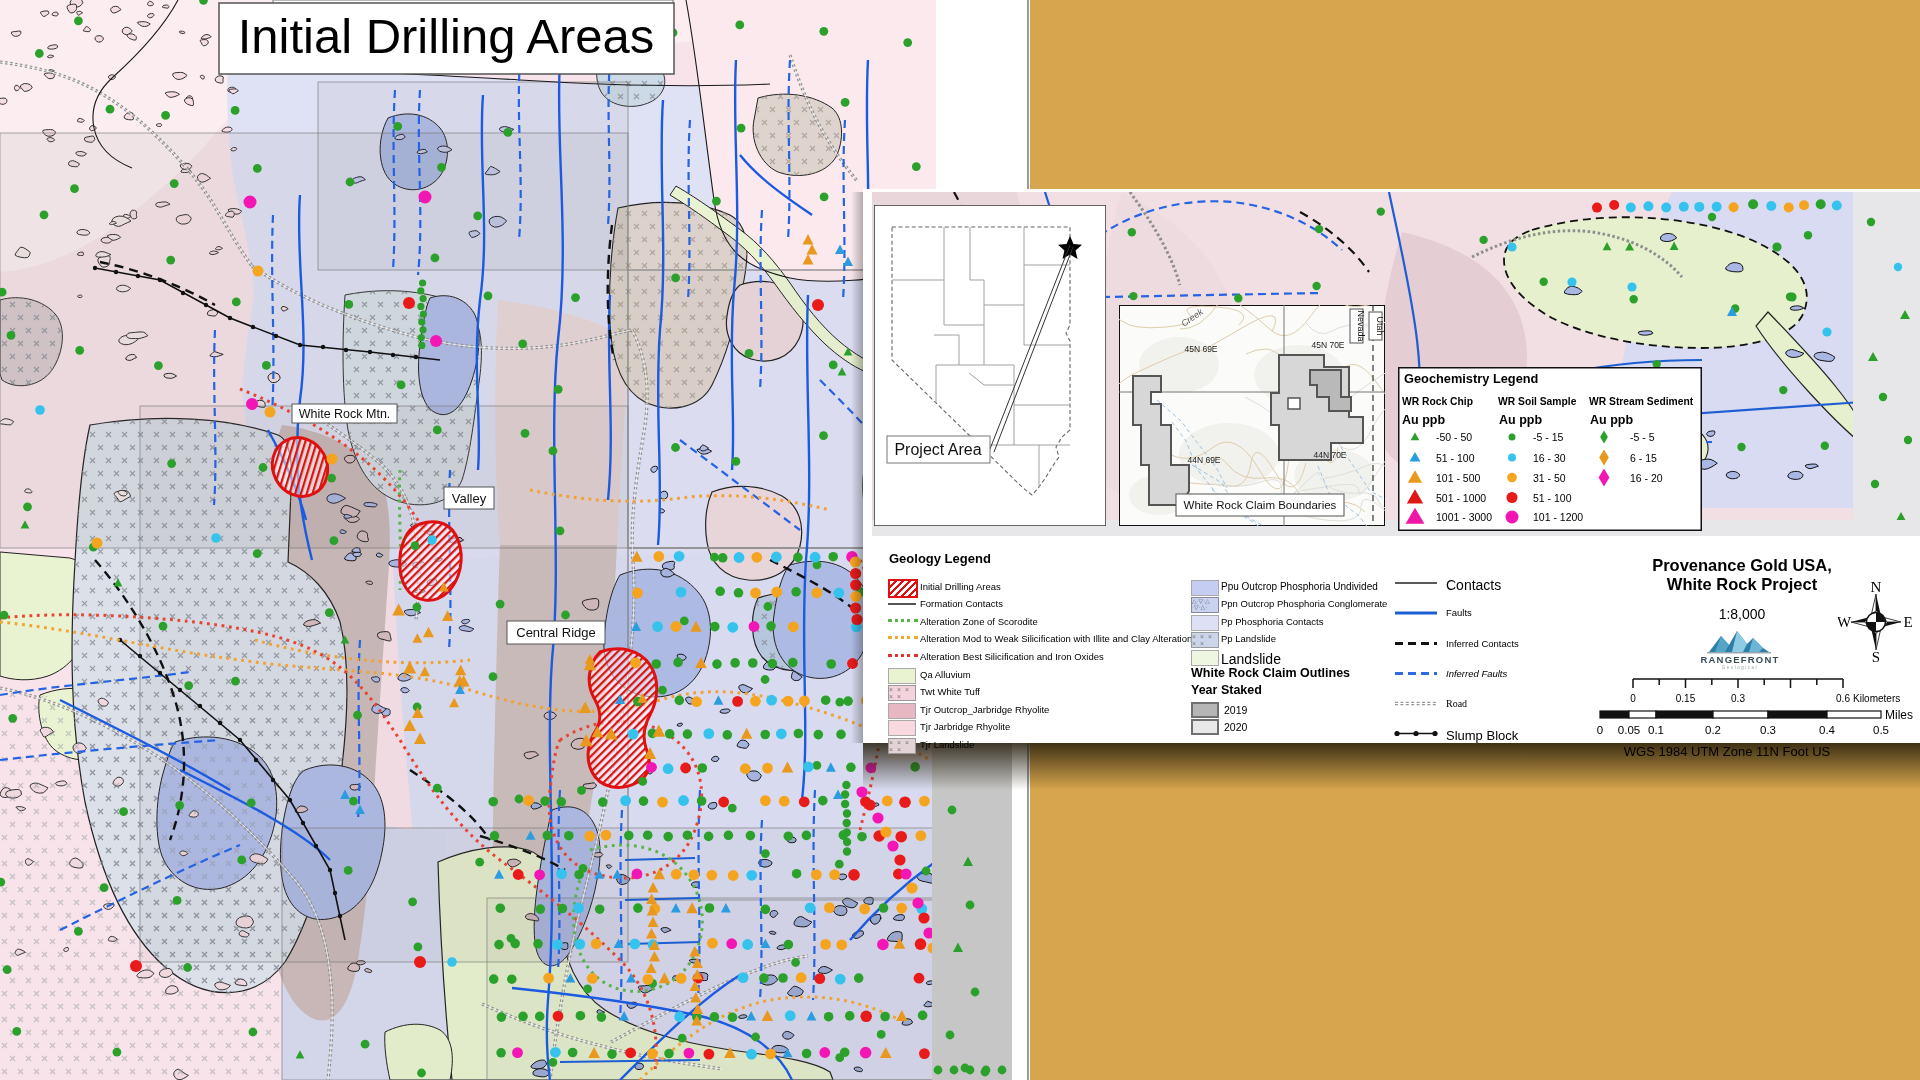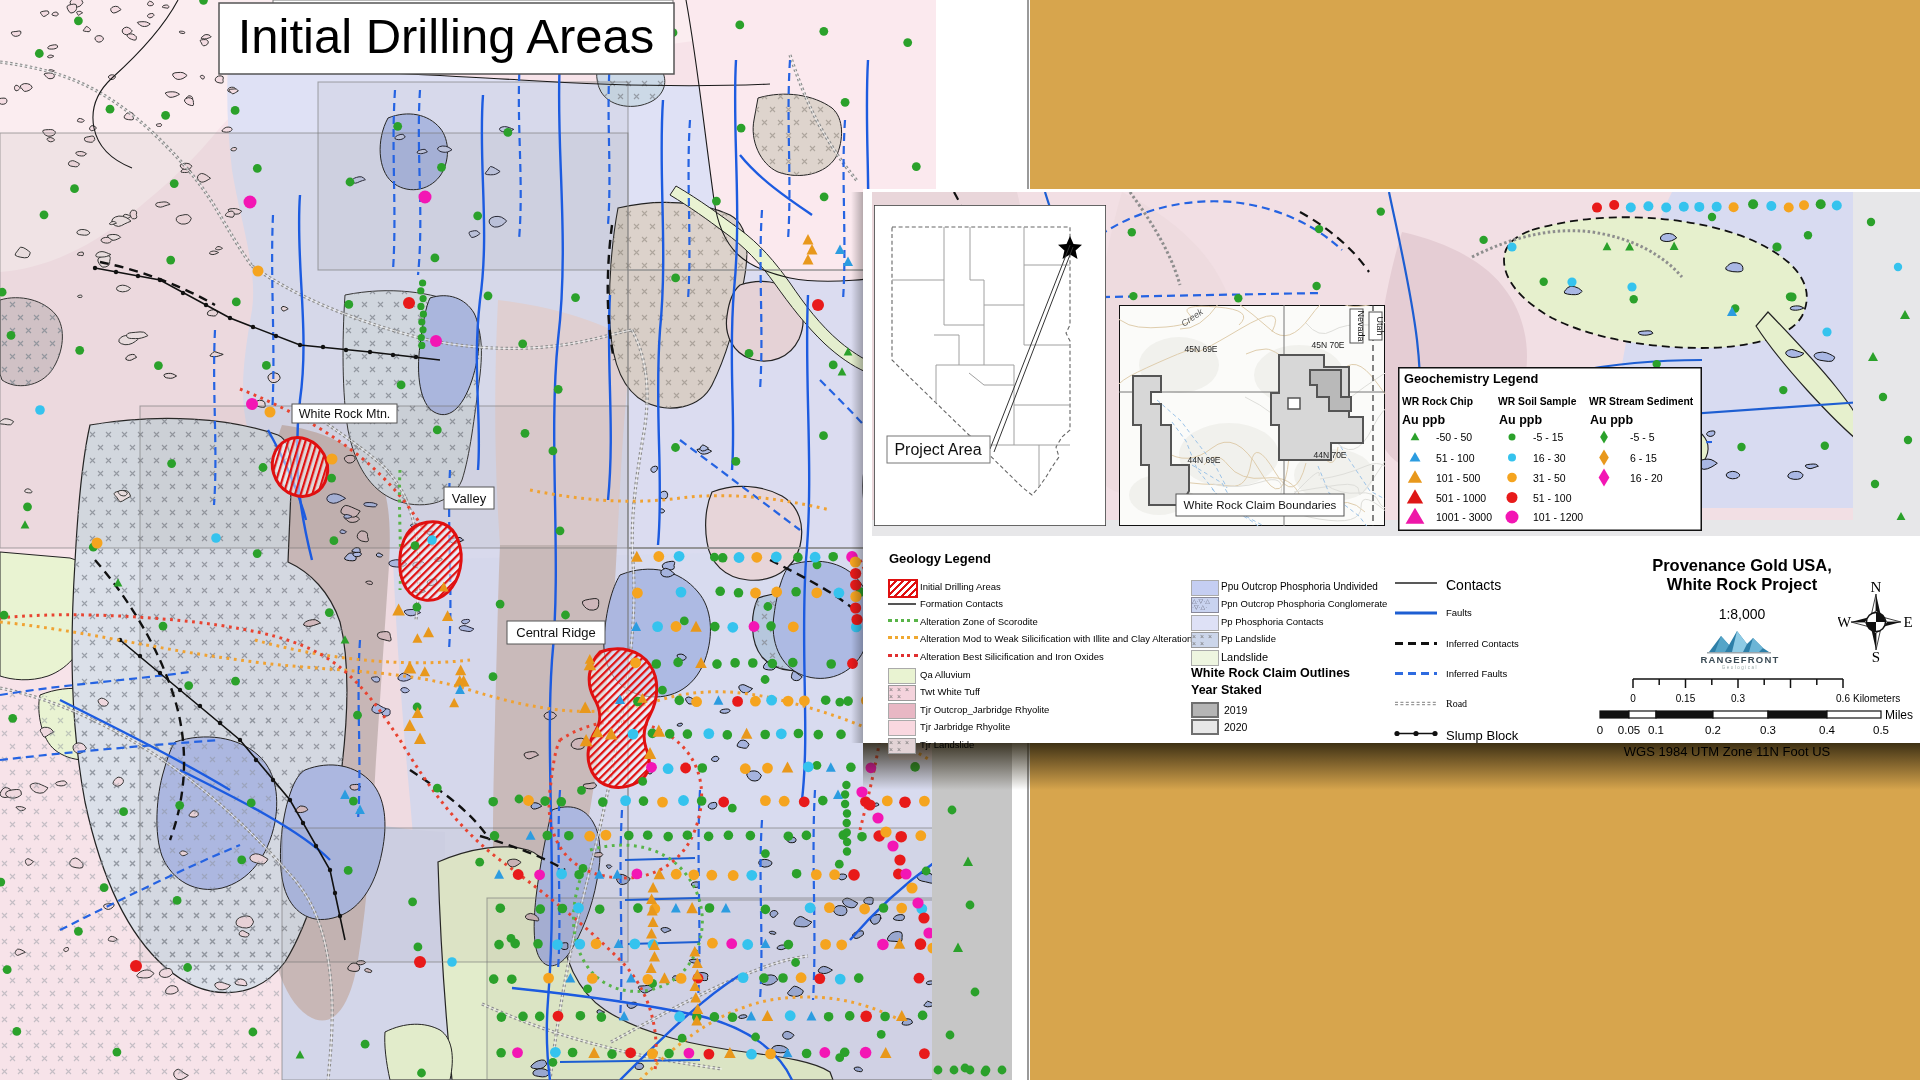--- a/index.html
+++ b/index.html
@@ -1224,31 +1224,31 @@
 <div style="position:absolute;left:57px;top:190.9px;font-size:9.5px;text-align:right;">Tjr Landslide</div>
 <div style="position:absolute;left:328px;top:31.5px;width:26px;height:14px;background:#c5cef2;border:1px solid #aaa;"></div>
 <div style="position:absolute;left:358px;top:32.5px;font-size:10px;">Ppu Outcrop Phosphoria Undivided</div>
 <div style="position:absolute;left:328px;top:49.1px;width:26px;height:14px;background:#c9d3f0;border:1px solid #889;color:#667;font-size:6px;line-height:6px;overflow:hidden;">△·▽·△<br>·▽·△·</div>
 <div style="position:absolute;left:358px;top:50.1px;font-size:9.5px;">Ppn Outcrop Phosphoria Conglomerate</div>
 <div style="position:absolute;left:328px;top:66.7px;width:26px;height:14px;background:#dee1f6;border:1px solid #aaa;"></div>
 <div style="position:absolute;left:358px;top:67.7px;font-size:9.5px;">Pp Phosphoria Contacts</div>
 <div style="position:absolute;left:328px;top:84.30000000000001px;width:26px;height:14px;background:#ccd6ea;border:1px solid #999;color:#777;font-size:7px;line-height:7px;overflow:hidden;letter-spacing:1px;">× × ×<br>× ×</div>
 <div style="position:absolute;left:358px;top:85.30000000000001px;font-size:9.5px;">Pp Landslide</div>
 <div style="position:absolute;left:328px;top:101.9px;width:26px;height:14px;background:#eef5e0;border:1px solid #aaa;"></div>
-<div style="position:absolute;left:358px;top:102.9px;font-size:11px;">Landslide</div>
+<div style="position:absolute;left:358px;top:102.9px;font-size:14px;">Landslide</div>
 <div style="position:absolute;left:328px;top:117.5px;font-size:12.5px;font-weight:bold;">White Rock Claim Outlines</div>
 <div style="position:absolute;left:328px;top:135.10000000000002px;font-size:12.5px;font-weight:bold;">Year Staked</div>
 <div style="position:absolute;left:328px;top:153.70000000000002px;width:24px;height:12px;background:#b5b5b5;border:2px solid #707070;"></div>
 <div style="position:absolute;left:361px;top:155.70000000000002px;font-size:10.5px;">2019</div>
 <div style="position:absolute;left:328px;top:171.3px;width:24px;height:12px;background:#e8e8e8;border:2px solid #707070;"></div>
 <div style="position:absolute;left:361px;top:173.3px;font-size:10.5px;">2020</div>
 <div style="position:absolute;left:583px;top:29px;font-size:14px;">Contacts</div>
 <div style="position:absolute;left:583px;top:59px;font-size:9.5px;">Faults</div>
 <div style="position:absolute;left:583px;top:89.5px;font-size:9.5px;">Inferred Contacts</div>
-<div style="position:absolute;left:583px;top:119.5px;font-size:9.5px;">Inferred Faults</div>
+<div style="position:absolute;left:583px;top:119.5px;font-size:9.5px;font-style:italic;">Inferred Faults</div>
 <div style="position:absolute;left:583px;top:149.5px;font-size:10px;font-family:Liberation Serif, serif;">Road</div>
 <div style="position:absolute;left:583px;top:179.5px;font-size:13px;text-align:right;">Slump Block</div>
 <svg width="200" height="210" style="position:absolute;left:530px;top:0;" xmlns="http://www.w3.org/2000/svg">
         <path d="M2,35 L44,35" stroke="#222" stroke-width="1.6"></path>
         <path d="M2,65 L44,65" stroke="#1d5ed2" stroke-width="3"></path>
         <path d="M2,95.5 L44,95.5" stroke="#111" stroke-width="3.2" stroke-dasharray="8,5"></path>
         <path d="M2,125.5 L44,125.5" stroke="#2e6be0" stroke-width="2.8" stroke-dasharray="8,5"></path>
         <path d="M2,155.5 L44,155.5" stroke="#999" stroke-width="3.4" stroke-dasharray="3,2.4"></path>
         <path d="M2,155.5 L44,155.5" stroke="#fff" stroke-width="1.1"></path>
         <path d="M2,185.5 L44,185.5" stroke="#111" stroke-width="1.6"></path>

